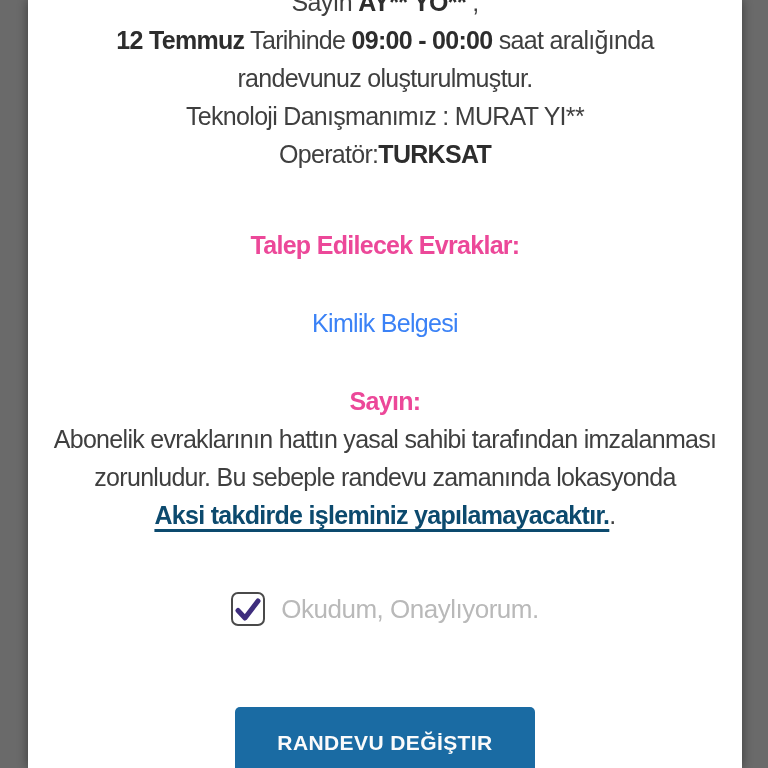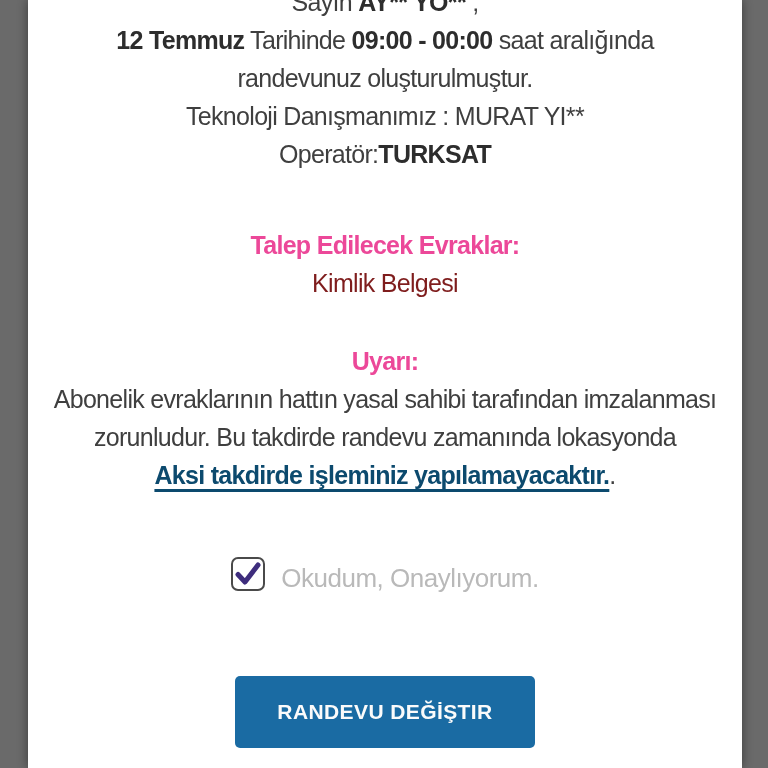--- a/index.html
+++ b/index.html
@@ -23,21 +23,21 @@
     text-align: center;
     font-size: 25px;
     line-height: 38px;
     letter-spacing: -0.7px;
     color: #3f3f3f;
   }
 
   .line { white-space: nowrap; }
   .b { font-weight: bold; color: #2d2d2d; }
   .title { font-weight: bold; color: #ec4899; }
-  .muted { color: #7f1d1d; }
+  .muted { color: #3b82f6; margin-top: 40px; }
 
   .mt-docs   { margin-top: 53px; }
   .mt-warn   { margin-top: 40px; }
 
   .emphasis-underline {
     font-weight: bold; color: #0c4a6e;
     text-decoration: underline;
     text-decoration-thickness: 2.5px;
     text-underline-offset: 5px;
     margin-top: 12px;
@@ -57,21 +57,20 @@
     display: inline-flex; align-items: center; justify-content: center;
     cursor: pointer;
     flex: 0 0 auto;
   }
   .checkbox svg { display: block; margin-top: 1px; }
   .consent-label {
     font-size: 26px;
     color: #b9b9b9;
     letter-spacing: -0.5px;
     cursor: pointer;
-    margin-top: 9px;
   }
 
   .cta {
     display: block;
     margin: 79px auto 0 auto;
     width: 300px; height: 72px;
     background: #1a6ba3;
     border: none;
     border-radius: 5px;
     color: #fbfbfb;
@@ -94,23 +93,23 @@
 
     <p class="line">randevunuz oluşturulmuştur.</p>
 
     <p class="line">Teknoloji Danışmanımız : MURAT YI**</p>
 
     <p class="line"><span>Operatör:</span><span class="b">TURKSAT</span></p>
 
     <p class="line title mt-docs">Talep Edilecek Evraklar:</p>
     <p class="line muted">Kimlik Belgesi</p>
 
-    <p class="line title mt-warn">Uyarı:</p>
+    <p class="line title mt-warn">Sayın:</p>
     <p class="line">Abonelik evraklarının hattın yasal sahibi tarafından imzalanması</p>
-    <p class="line">zorunludur. Bu takdirde randevu zamanında lokasyonda</p>
+    <p class="line">zorunludur. Bu sebeple randevu zamanında lokasyonda</p>
 
     <p class="line"><span class="emphasis-underline">Aksi takdirde işleminiz yapılamayacaktır.</span><span class="emphasis-tail">.</span></p>
 
     <div class="consent-row">
       <span class="checkbox" role="checkbox" aria-checked="true">
         <svg width="30" height="30" viewBox="0 0 30 30">
           <path d="M5 15.5 L12 23 L25 6" stroke="#3e2d7d" stroke-width="5" fill="none" stroke-linecap="round" stroke-linejoin="round"></path>
         </svg>
       </span>
       <span class="consent-label">Okudum, Onaylıyorum.</span>

